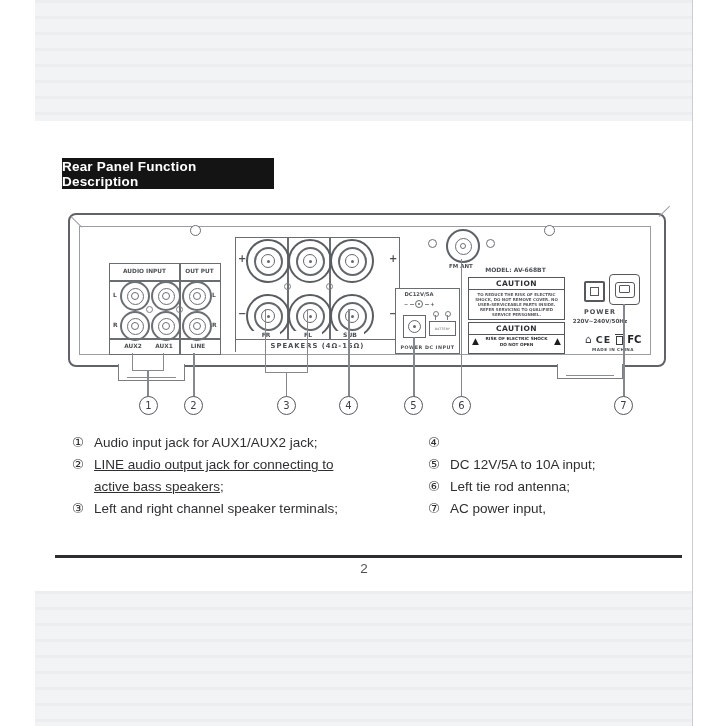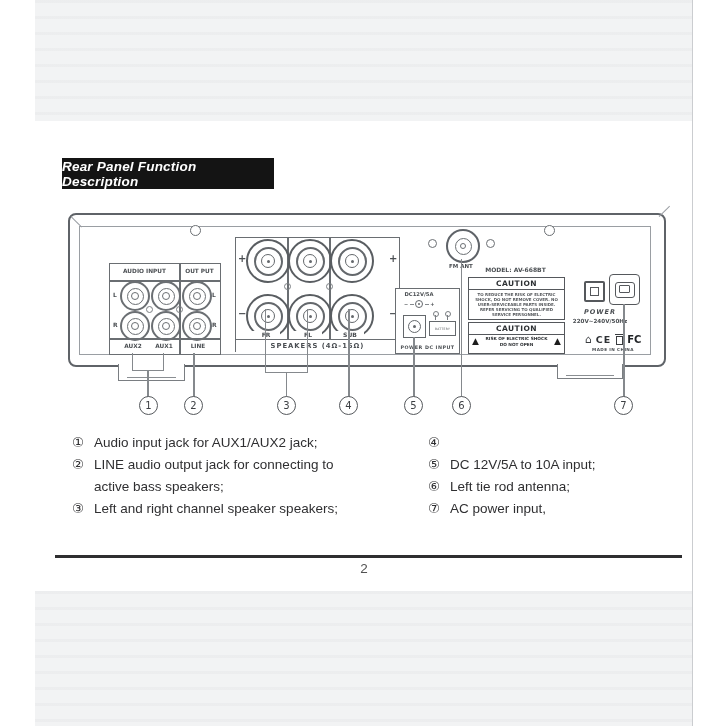--- a/index.html
+++ b/index.html
@@ -17,21 +17,21 @@
     background-image:repeating-linear-gradient(180deg, rgba(110,110,120,0.045) 0 3px, transparent 3px 16px);
   }
   .band-top{top:0;height:121px;}
   .band-bottom{top:591px;height:135px;}
   .sheet-edge{left:692px;top:0;width:1px;height:726px;background:#cbcdd0;}
 
   
   .title-box{
     left:62px;top:158px;width:212px;height:31px;background:#141414;color:#fff;
     display:flex;align-items:center;justify-content:center;
-    font-size:13.5px;font-weight:bold;letter-spacing:0.2px;font-style:italic;
+    font-size:13.5px;font-weight:bold;letter-spacing:0.2px;
   }
 
   
   #diagram{left:68px;top:213px;width:600px;height:210px;font-family:"DejaVu Sans",sans-serif;}
   .panel-outer{left:0;top:0;width:594px;height:150px;border:2px solid #5f6368;border-radius:8px;background:#fff;}
   .panel-inner{left:11px;top:13px;width:570px;height:127px;border:1.2px solid #9a9ea3;}
   .persp{width:15px;height:1.2px;background:#9a9ea3;transform:rotate(45deg);transform-origin:left center;left:3px;top:3px;}
   .persp-r{transform:rotate(135deg);transform-origin:right center;left:576px;top:3px;}
   .screw{width:9px;height:9px;border:1.5px solid #6b6f73;border-radius:50%;background:#fff;}
   .screw-sm{width:5px;height:5px;border:1.2px solid #7b7f83;border-radius:50%;}
@@ -281,21 +281,21 @@
   </div>
 
   <div class="abs sw" style="left:516px;top:68px;">
       <div></div>
     </div>
   <div class="abs inlet" style="left:541px;top:61px;">
       <div>
         <div></div>
       </div>
     </div>
-  <div class="abs c lbl" style="left:502px;top:95px;width:60px;font-size:6.5px;letter-spacing:1px;font-style:italic;">POWER</div>
+  <div class="abs c lbl" style="left:502px;top:95px;width:60px;font-size:6.5px;letter-spacing:1px;">POWER</div>
   <div class="abs c lbl" style="left:496px;top:105px;width:72px;font-size:5.6px;">220V~240V/50Hz</div>
 
   <div class="abs" style="left:508px;top:119px;width:74px;display:flex;align-items:center;justify-content:center;gap:4px;height:14px;">
     <span style="font-size:11px;color:#3a3d40;line-height:1;">⌂</span>
     <span style="font-size:9.5px;font-weight:bold;color:#2e3134;letter-spacing:1px;">CE</span>
     <span class="bin">
         <span class="lid"></span>
         <span class="body"></span>
       </span>
     <span style="font-size:10px;font-weight:bold;color:#1f2225;">FC</span>
@@ -325,25 +325,25 @@
   <div class="abs co" style="left:546px;top:183px;">7</div>
 </div>
 
 <div class="abs notes" style="left:72px;top:432px;width:318px;">
   <div class="note-row">
     <span class="note-num">①</span>
     <span>Audio input jack for AUX1/AUX2 jack;</span>
   </div>
   <div class="note-row">
     <span class="note-num">②</span>
-    <span style="width:270px;">LINE audio output jack for connecting to active bass speakers;</span>
+    <span style="width:270px;text-decoration:underline;">LINE audio output jack for connecting to active bass speakers;</span>
   </div>
   <div class="note-row">
     <span class="note-num">③</span>
-    <span>Left and right channel speaker speakers;</span>
+    <span>Left and right channel speaker terminals;</span>
   </div>
 </div>
 
 <div class="abs notes" style="left:428px;top:432px;width:280px;">
   <div class="note-row">
     <span class="note-num">④</span>
   </div>
   <div class="note-row">
     <span class="note-num">⑤</span>
     <span>DC 12V/5A to 10A input;</span>

